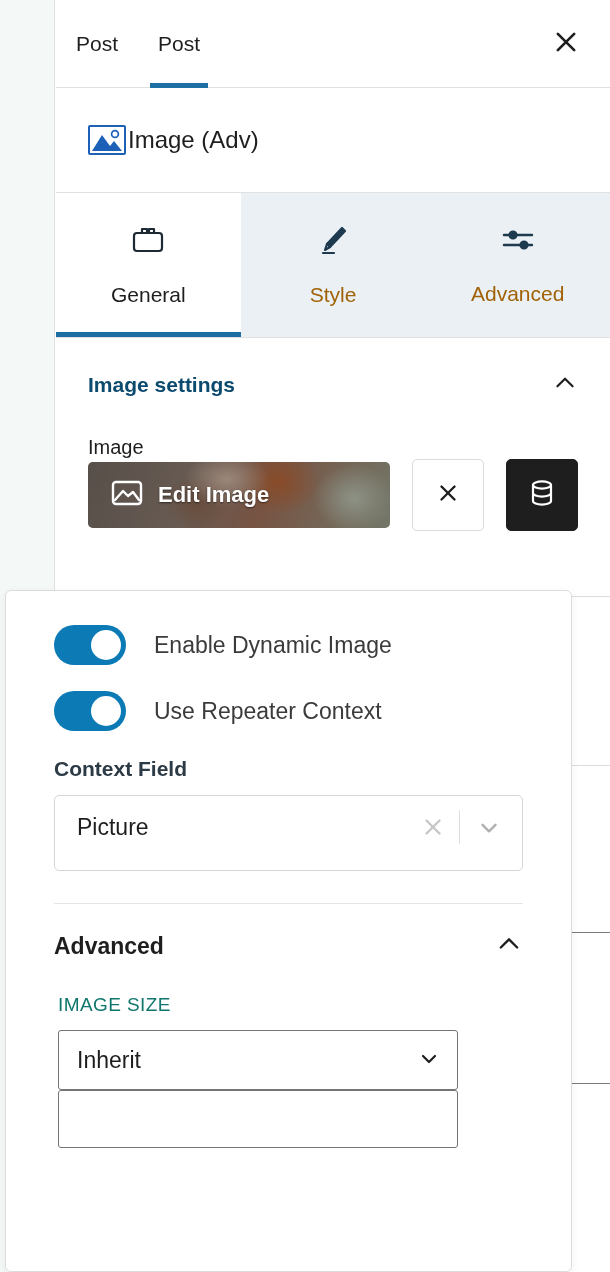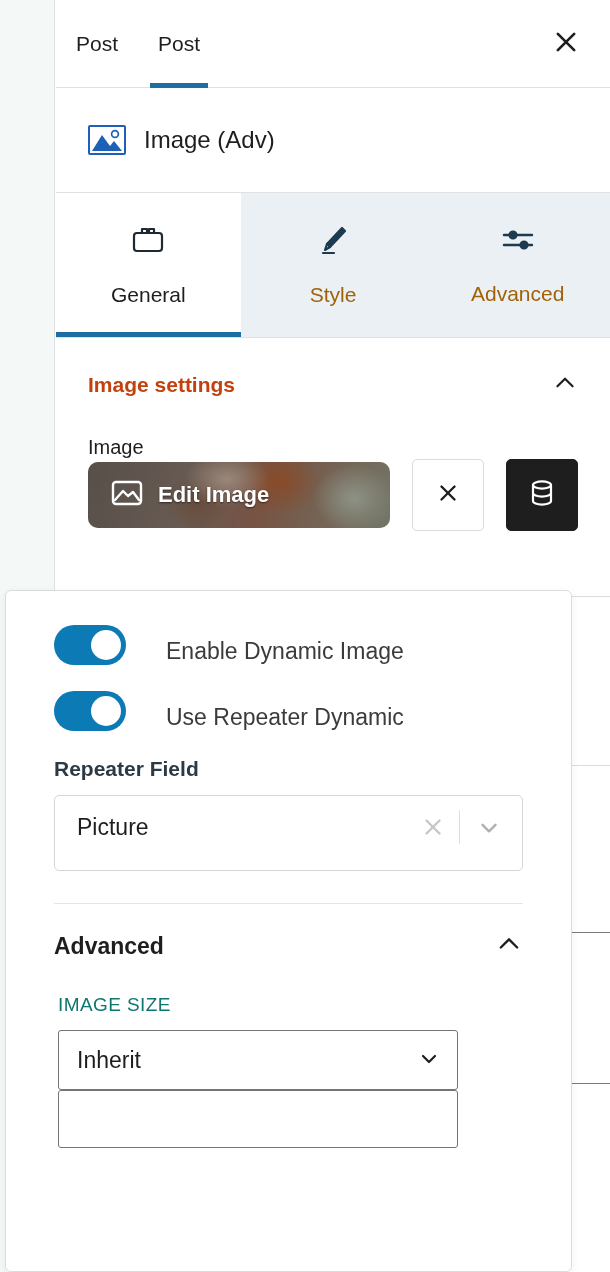--- a/index.html
+++ b/index.html
@@ -42,21 +42,21 @@
     height: 5px; background: #1d6fa3;
   }
   .close-btn {
     position: absolute; right: 22px; top: 50%; transform: translateY(-50%);
     width: 44px; height: 44px; display: flex; align-items: center; justify-content: center;
     background: none; border: none; cursor: pointer;
   }
 
   
   .block-row {
-    height: 105px; display: flex; align-items: center; gap: 18px;
+    height: 105px; display: flex; align-items: center; gap: 2px;
     padding-left: 32px;
     border-bottom: 1px solid #e0e0e0;
   }
   .block-icon {
     width: 38px; height: 30px; border: 2px solid #1d60b8; border-radius: 2px;
     display: block; background: #fff; position: relative; flex: none;
   }
   .block-title { font-size: 24px; color: #1e1e1e; }
 
   
@@ -76,27 +76,27 @@
     content: ""; position: absolute; left: 0; right: 0; bottom: 0;
     height: 5px; background: #1d6fa3;
   }
 
   
   .panel-body { padding: 0 32px; }
   .panel-header {
     display: flex; align-items: center; justify-content: space-between;
     height: 80px; padding-top: 14px;
   }
-  .panel-header .ph-title { font-size: 21px; font-weight: bold; color: #c2410c; }
+  .panel-header .ph-title { font-size: 21px; font-weight: bold; color: #0c4a6e; }
 
   .field-label { font-size: 20px; color: #1e1e1e; margin-top: 18px; margin-bottom: 0; }
 
   .image-row { display: flex; align-items: center; gap: 22px; }
   .img-thumb {
-    position: relative; width: 302px; height: 66px; border-radius: 10px;
+    position: relative; width: 302px; height: 66px; border-radius: 5px;
     overflow: hidden; cursor: pointer; flex: none;
     background:
       radial-gradient(ellipse 60px 40px at 46% 26%, #e9c6ad 0%, rgba(233,198,173,0) 70%),
       radial-gradient(ellipse 58px 46px at 63% 30%, #c8591b 0%, rgba(200,89,27,0) 72%),
       radial-gradient(ellipse 44px 38px at 36% 62%, #8c5a3c 0%, rgba(140,90,60,0) 75%),
       radial-gradient(ellipse 52px 44px at 88% 55%, #cfd9c2 0%, rgba(207,217,194,0) 78%),
       linear-gradient(110deg, #6d5f55 0%, #8d7566 35%, #a8674a 58%, #9fa78c 100%);
   }
   .img-thumb .overlay { position: absolute; inset: 0; background: rgba(60,60,60,0.45); }
   .img-thumb .thumb-inner {
@@ -131,21 +131,21 @@
 
   
   .popover {
     position: absolute; left: 5px; top: 590px; width: 567px; height: 682px;
     background: #ffffff; border: 1px solid #dcdcdc; border-radius: 6px;
     box-shadow: 0 2px 10px rgba(0,0,0,0.06);
     overflow: hidden;
   }
   .popover-inner { padding: 34px 48px 0 48px; }
 
-  .toggle-row { display: flex; align-items: flex-end; gap: 40px; margin-bottom: 26px; }
+  .toggle-row { display: flex; align-items: center; gap: 28px; margin-bottom: 26px; }
   .toggle {
     width: 72px; height: 40px; border-radius: 20px; background: #0b7ab5;
     position: relative; flex: none; cursor: pointer;
   }
   .toggle .knob {
     position: absolute; top: 5px; left: 37px; width: 30px; height: 30px;
     border-radius: 50%; background: #ffffff;
   }
   .toggle-label { font-size: 23px; color: #3b3b3b; }
 
@@ -323,24 +323,24 @@
         <div class="toggle">
           <span class="knob"></span>
         </div>
         <span class="toggle-label">Enable Dynamic Image</span>
       </div>
 
       <div class="toggle-row">
         <div class="toggle">
           <span class="knob"></span>
         </div>
-        <span class="toggle-label">Use Repeater Dynamic</span>
-      </div>
-
-      <div class="pop-label">Repeater Field</div>
+        <span class="toggle-label">Use Repeater Context</span>
+      </div>
+
+      <div class="pop-label">Context Field</div>
 
       <div class="select-control">
         <span class="sc-value">Picture</span>
         <span class="sc-clear">
           <svg width="26" height="26" viewBox="0 0 24 24" fill="none" stroke="#c6c6c6" stroke-width="2.2" stroke-linecap="round">
             <line x1="6" y1="6" x2="18" y2="18"></line>
               <line x1="18" y1="6" x2="6" y2="18"></line>
           </svg>
         </span>
         <span class="sc-sep"></span>

